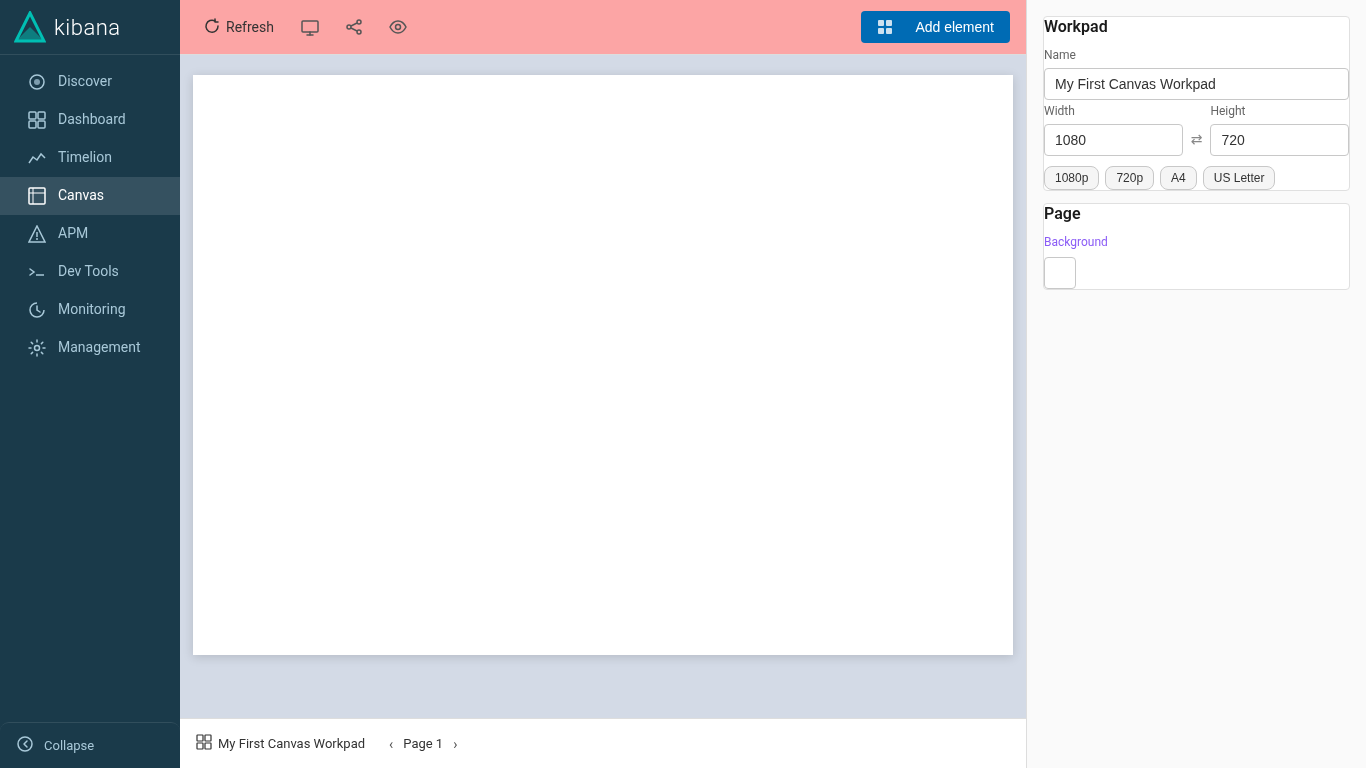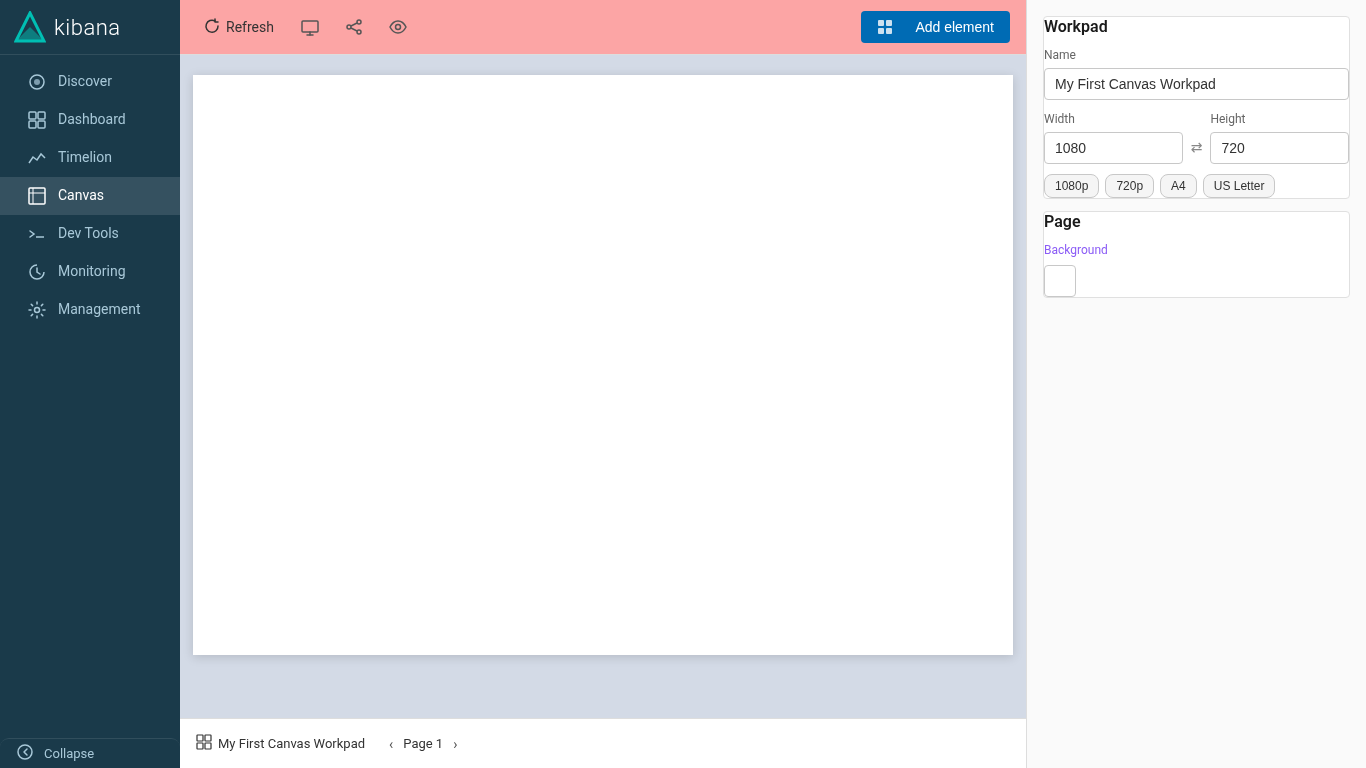--- a/index.html
+++ b/index.html
@@ -55,21 +55,21 @@
     .nav-icon {
       width: 18px;
       height: 18px;
       flex-shrink: 0;
       display: flex;
       align-items: center;
       justify-content: center;
       font-size: 15px;
     }
     .sidebar-bottom {
-      padding: 4px 16px;
+      padding: 12px 16px;
       border-top: 1px solid rgba(255,255,255,0.1);
       border-radius: 9px;
     }
     .collapse-btn {
       display: flex;
       align-items: center;
       color: #a8c8d8;
       cursor: pointer;
       font-size: 13px;
       gap: 10px;
@@ -216,21 +216,21 @@
       border-radius: 4px;
       padding: 7px 10px;
       font-size: 14px;
       color: #333;
       outline: none;
     }
     .dimensions-row {
       display: flex;
       align-items: center;
       gap: 8px;
-      margin-top: 12px;
+      margin-top: 4px;
     }
     .dim-group {
       display: flex;
       flex-direction: column;
       flex: 1;
     }
     .dim-input {
       border: 1px solid #c8c8c8;
       border-radius: 4px;
       padding: 7px 10px;
@@ -328,20 +328,30 @@
     </div>
     <div class="nav-item active">
       <span class="nav-icon">
         <svg width="18" height="18" viewBox="0 0 18 18">
             <rect x="1" y="1" width="16" height="16" rx="1" fill="none" stroke="currentColor" stroke-width="1.5"></rect>
             <line x1="5" y1="1" x2="5" y2="17" stroke="currentColor" stroke-width="1"></line>
             <line x1="1" y1="6" x2="17" y2="6" stroke="currentColor" stroke-width="1"></line>
           </svg>
       </span>
       <span>Canvas</span>
+    </div>
+    <div class="nav-item">
+      <span class="nav-icon">
+        <svg width="18" height="18" viewBox="0 0 18 18">
+            <polygon points="9,1 17,17 1,17" fill="none" stroke="currentColor" stroke-width="1.5"></polygon>
+            <line x1="9" y1="7" x2="9" y2="12" stroke="currentColor" stroke-width="1.5"></line>
+            <circle cx="9" cy="14" r="1" fill="currentColor"></circle>
+          </svg>
+      </span>
+      <span>APM</span>
     </div>
     <div class="nav-item">
       <span class="nav-icon">
         <svg width="18" height="18" viewBox="0 0 18 18">
             <path d="M2 6 L6 9 L2 12" fill="none" stroke="currentColor" stroke-width="1.5" stroke-linecap="round"></path>
             <line x1="8" y1="12" x2="16" y2="12" stroke="currentColor" stroke-width="1.5"></line>
           </svg>
       </span>
       <span>Dev Tools</span>
     </div>

